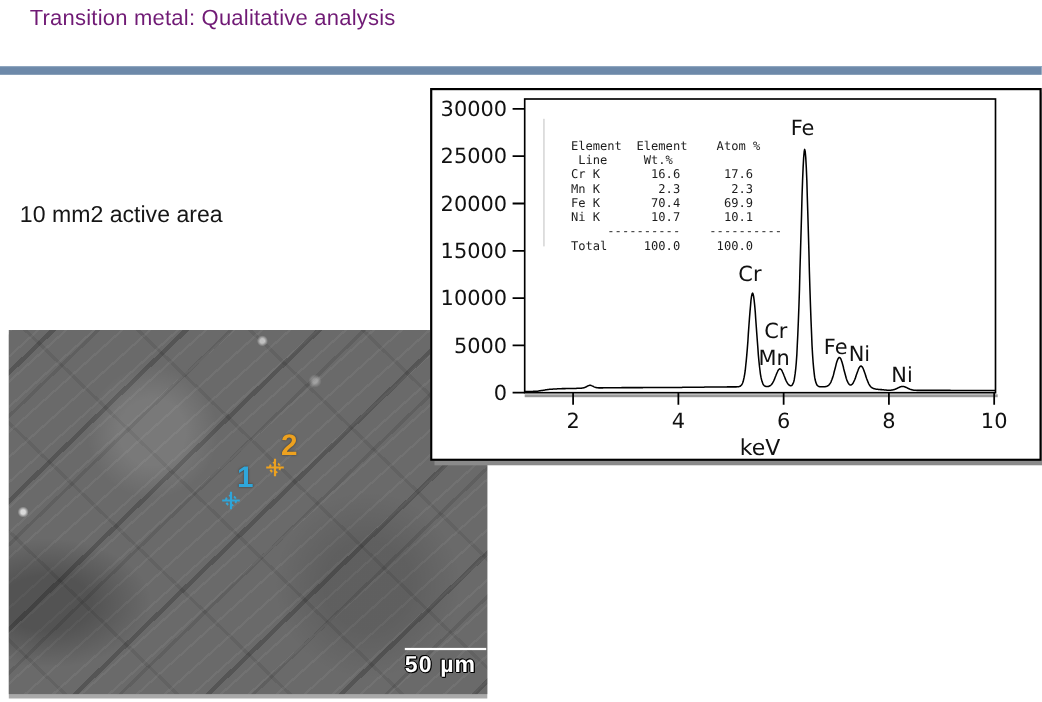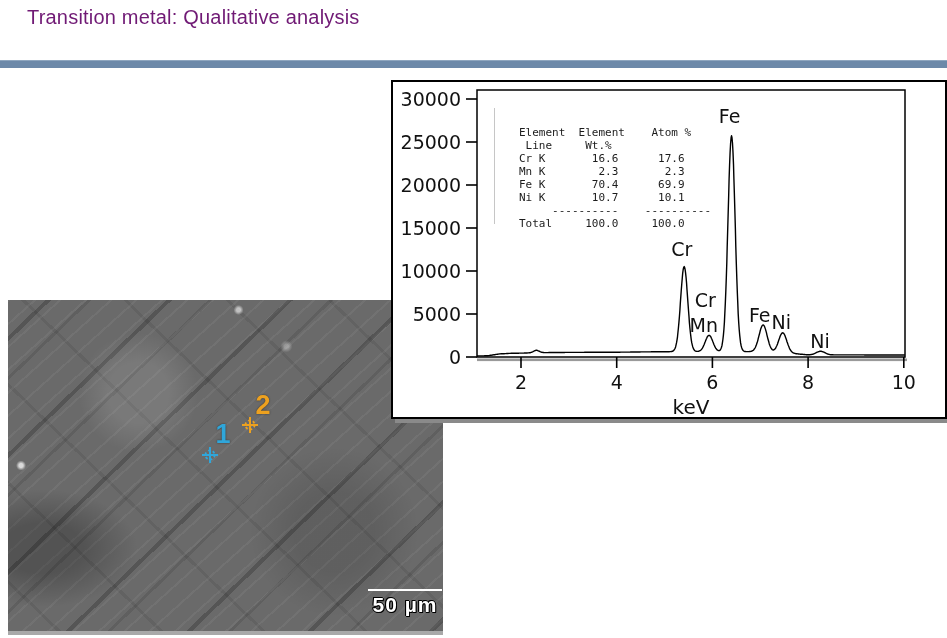--- a/index.html
+++ b/index.html
@@ -26,21 +26,21 @@
         radial-gradient(circle at 75% 70%, rgba(0,0,0,0.10) 0 40px, rgba(0,0,0,0) 85px),
         repeating-linear-gradient(136deg, rgba(0,0,0,0) 0 26px, rgba(0,0,0,0.20) 26px 30px,
             rgba(0,0,0,0) 30px 55px, rgba(0,0,0,0.10) 55px 58px, rgba(0,0,0,0) 58px 84px),
         repeating-linear-gradient(138deg, rgba(255,255,255,0.05) 0 2px, rgba(255,255,255,0) 2px 17px),
         repeating-linear-gradient(44deg, rgba(0,0,0,0) 0 34px, rgba(0,0,0,0.08) 34px 37px, rgba(0,0,0,0) 37px 71px);
        box-shadow:0 4px 0 #a9a9a9;}
   .sem-marker{position:absolute;width:18px;height:18px;margin-left:-9px;margin-top:-9px;}
   .sem-marker-label{position:absolute;transform:translate(-50%,-50%);
        font-size:27px;font-weight:bold;line-height:1;
        text-shadow:0 0 2px rgba(0,0,0,0.55);}
-  .scale-bar{position:absolute;left:360px;top:289px;width:74px;text-align:center;}
+  .scale-bar{position:absolute;left:360px;top:289px;width:74px;}
   .scale-bar-line{height:0;border-top:2px solid #ffffff;margin-bottom:2px;}
   .scale-bar-label{color:#fff;font-size:21px;font-weight:bold;letter-spacing:1px;
        font-family:"Liberation Sans",sans-serif;
        text-shadow:-1px 0 0 #000,1px 0 0 #000,0 -1px 0 #000,0 1px 0 #000,1px 1px 0 #000,-1px -1px 0 #000;}
 
   
   .chart-panel{position:absolute;left:391px;top:80px;width:556px;height:339px;
        background:#ffffff;border:2px solid #000;box-sizing:border-box;
        box-shadow:4px 4px 0 #8a8a8a;}
   .chart-svg{position:absolute;left:0;top:0;}
@@ -50,20 +50,21 @@
   .quant-table-edge{position:absolute;left:101px;top:26px;width:1px;height:116px;background:#c6c6c6;}
 </style>
 </head>
 <body>
 
 <div class="slide-title">Transition metal: Qualitative analysis</div>
 
 <div class="accent-rule" style="background: rgb(109, 137, 169);"></div>
 
 <div class="info-block">
+    <div>10 mm2 active area</div>
   </div>
 
 <div class="sem">
   <div id="sem-markers">
       <svg class="sem-marker" width="18" height="18" viewBox="0 0 18 18" style="left: 202px; top: 155px; position: absolute;">
         <line x1="9" y1="1" x2="9" y2="17" stroke="#2fa6da" stroke-width="2"></line>
         <line x1="1" y1="9" x2="17" y2="9" stroke="#2fa6da" stroke-width="2"></line>
         <circle cx="9" cy="9" r="4.6" fill="none" stroke="#2fa6da" stroke-width="1.8" stroke-dasharray="2.4 2.4"></circle>
       </svg>
       <div class="sem-marker-label" style="left: 215px; top: 134px; color: rgb(47, 166, 218);">1</div>

